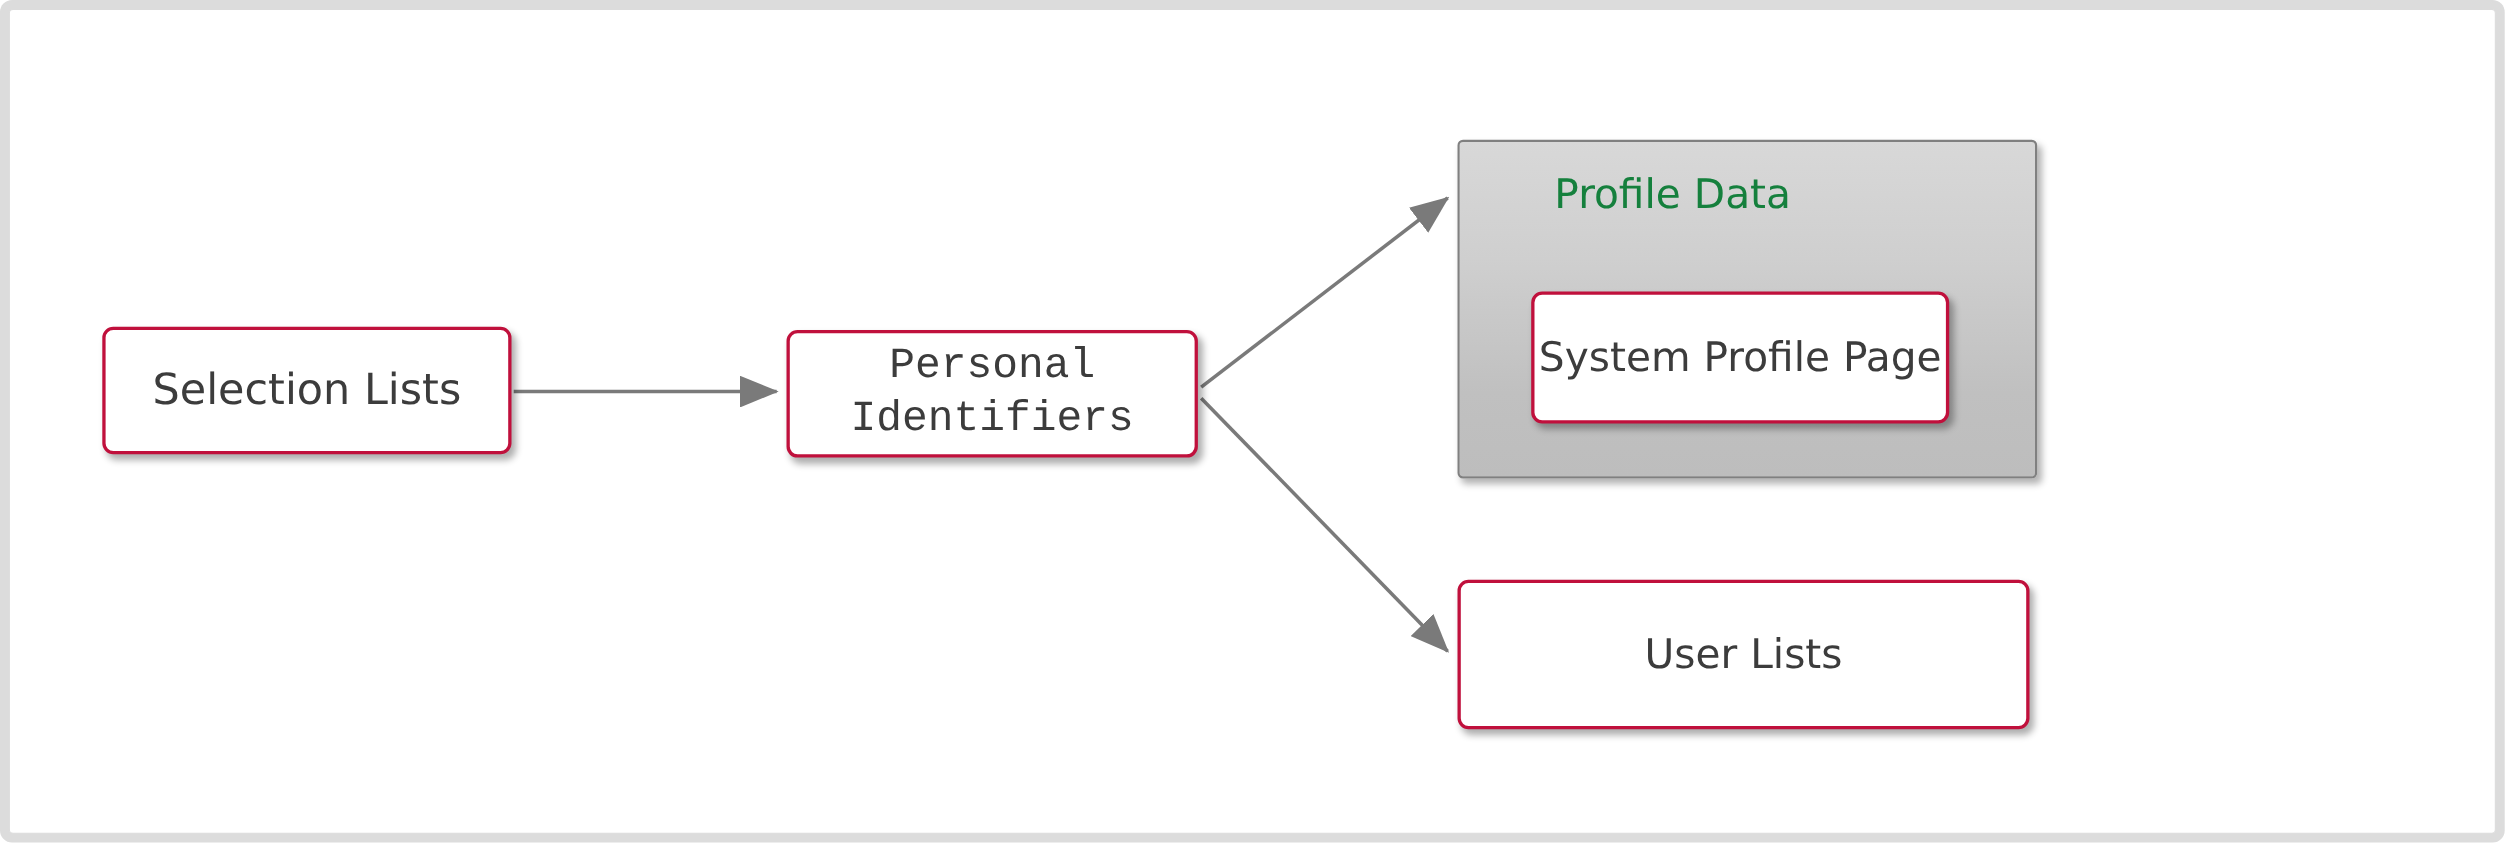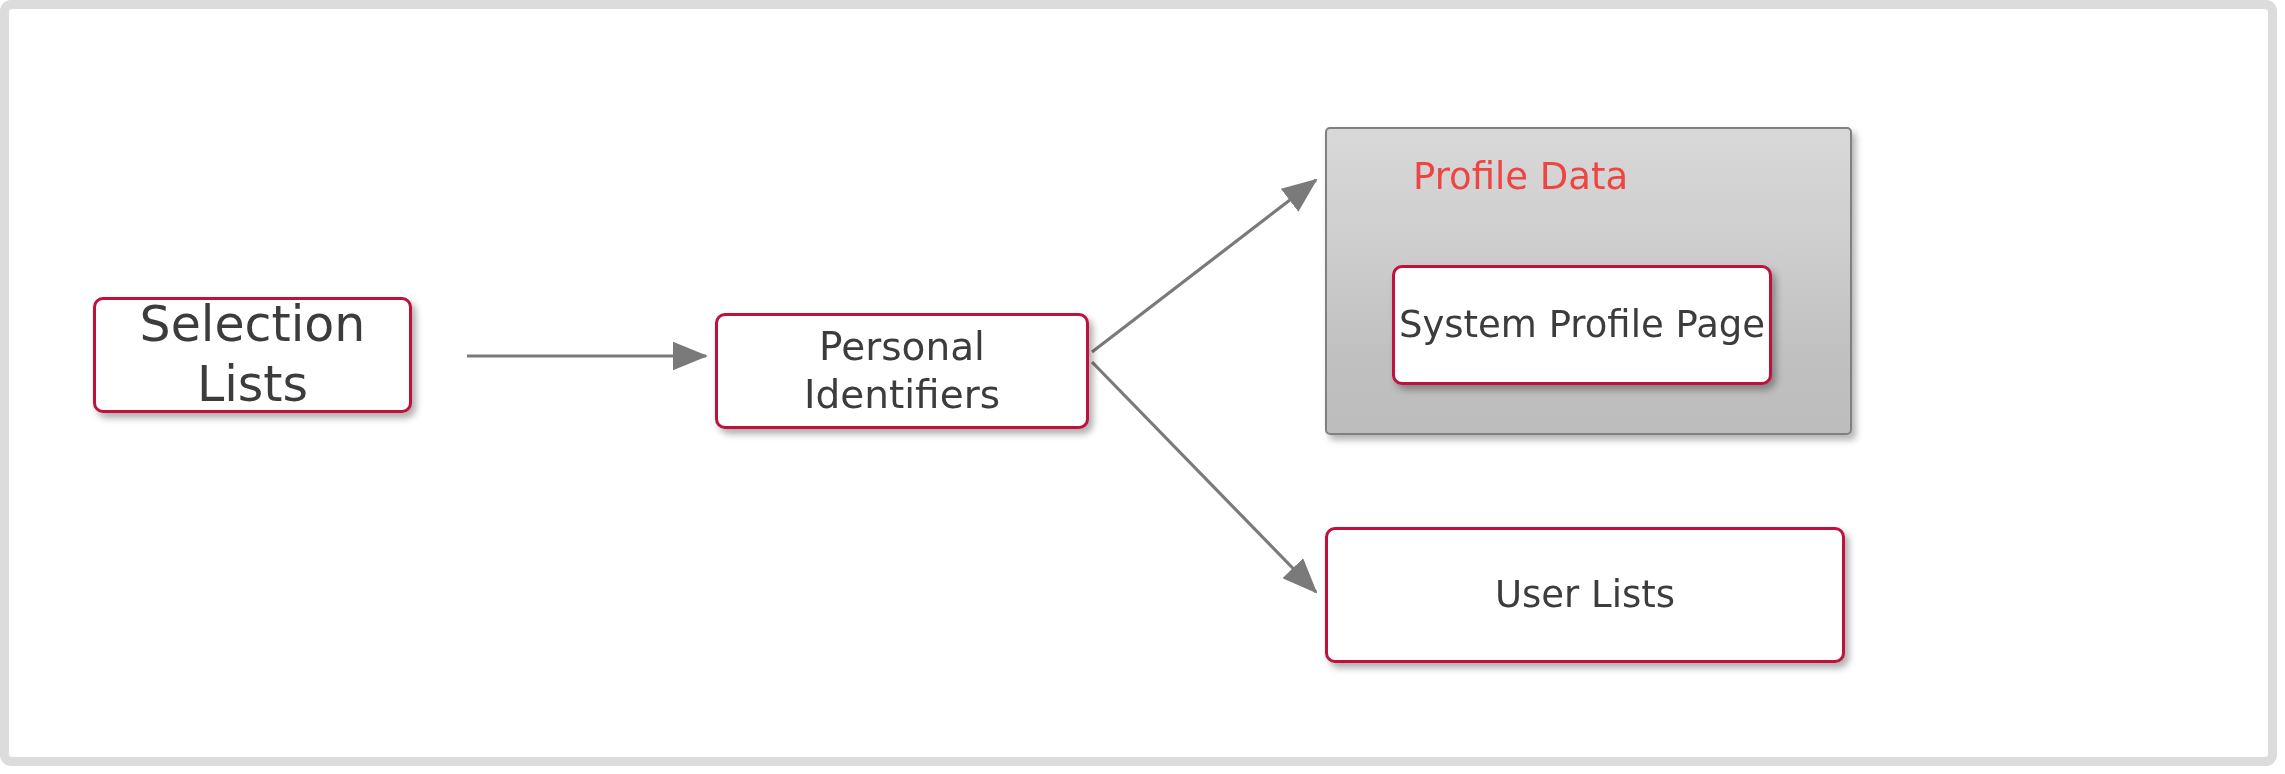--- a/index.html
+++ b/index.html
@@ -76,40 +76,41 @@
     position: absolute;
     box-sizing: border-box;
     background: linear-gradient(to bottom, #d8d8d8 0%, #cfcfcf 35%, #c0c0c0 75%, #bdbdbd 100%);
     border: 2px solid #808080;
     border-radius: 5px;
     box-shadow: 4px 5px 7px rgba(0,0,0,0.30);
   }
 
   .cluster-label {
     position: absolute;
-    color: #ef4444;
+    color: #15803d;
     white-space: nowrap;
     text-align: right;
   }
 
   
   #node-selection-lists {
     left: 93px;
     top: 297px;
-    width: 319px;
+    width: 372px;
     height: 116px;
-    font-size: 49px;
+    font-size: 39px;
   }
 
   #node-personal-identifiers {
     left: 715px;
-    top: 313px;
+    top: 300px;
     width: 374px;
     height: 116px;
     font-size: 39px;
+    font-family: Liberation Mono, monospace;
   }
 
   #cluster-profile-data {
     left: 1325px;
     top: 127px;
     width: 527px;
     height: 308px;
   }
 
   #label-profile-data {

